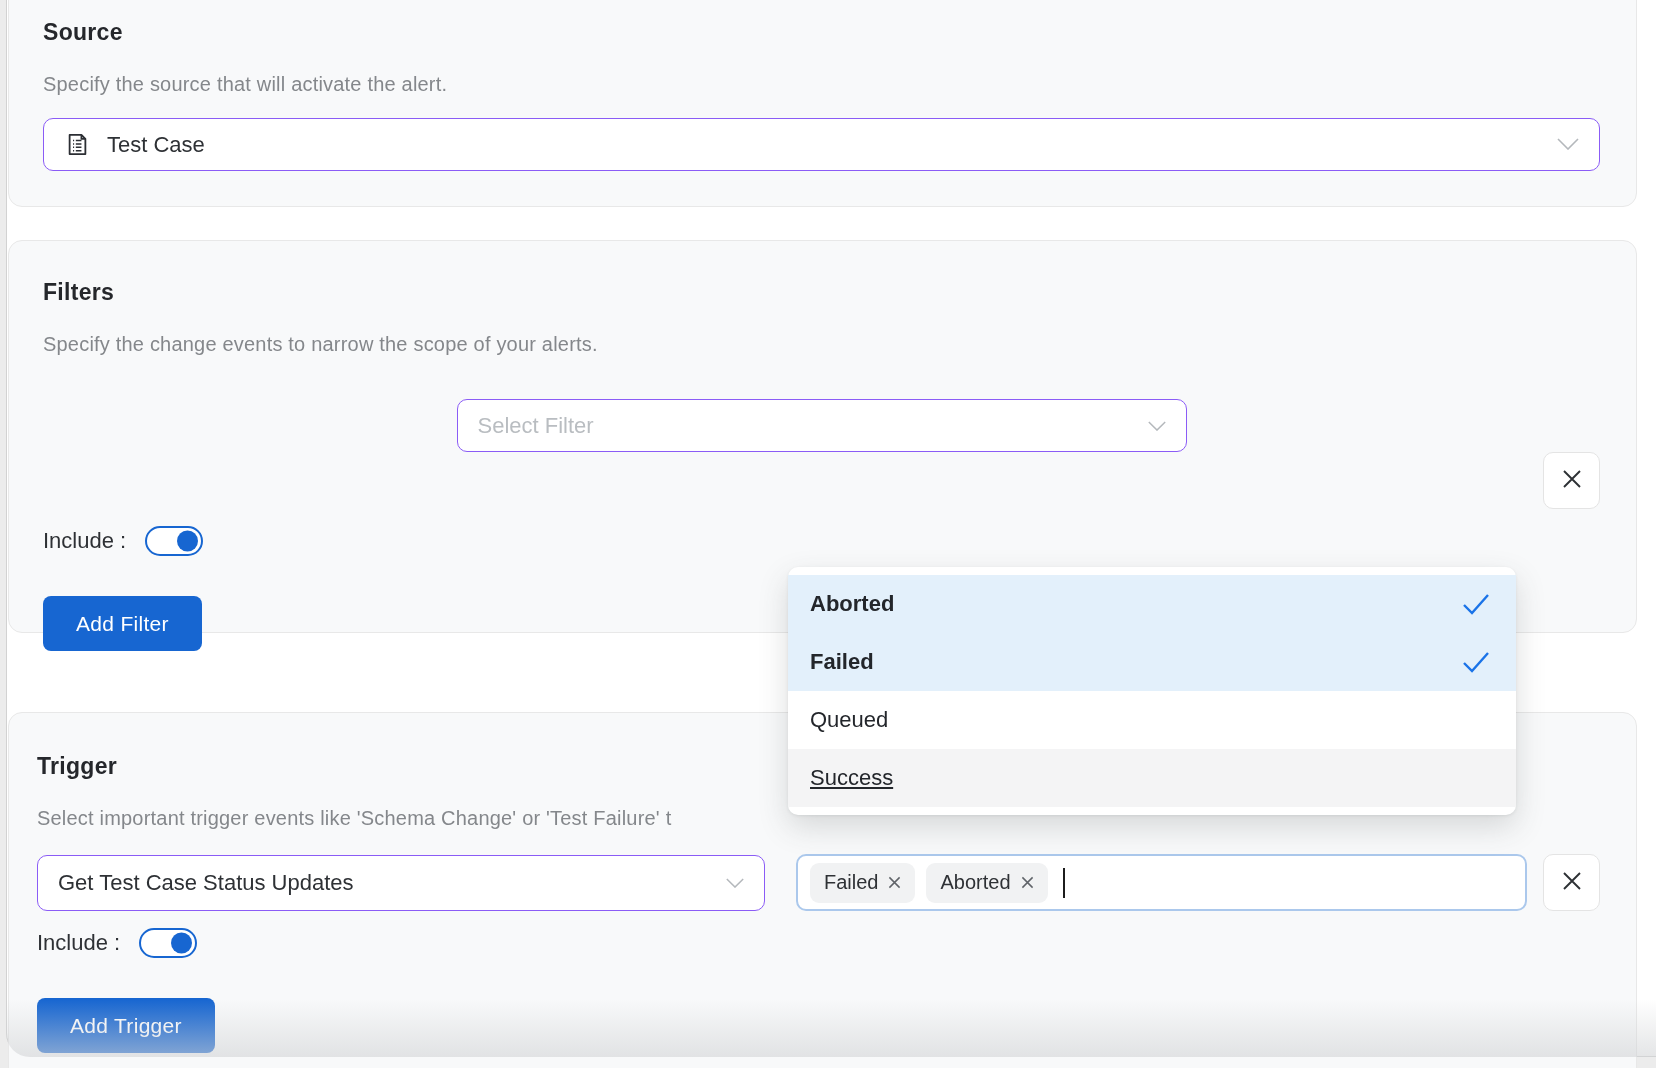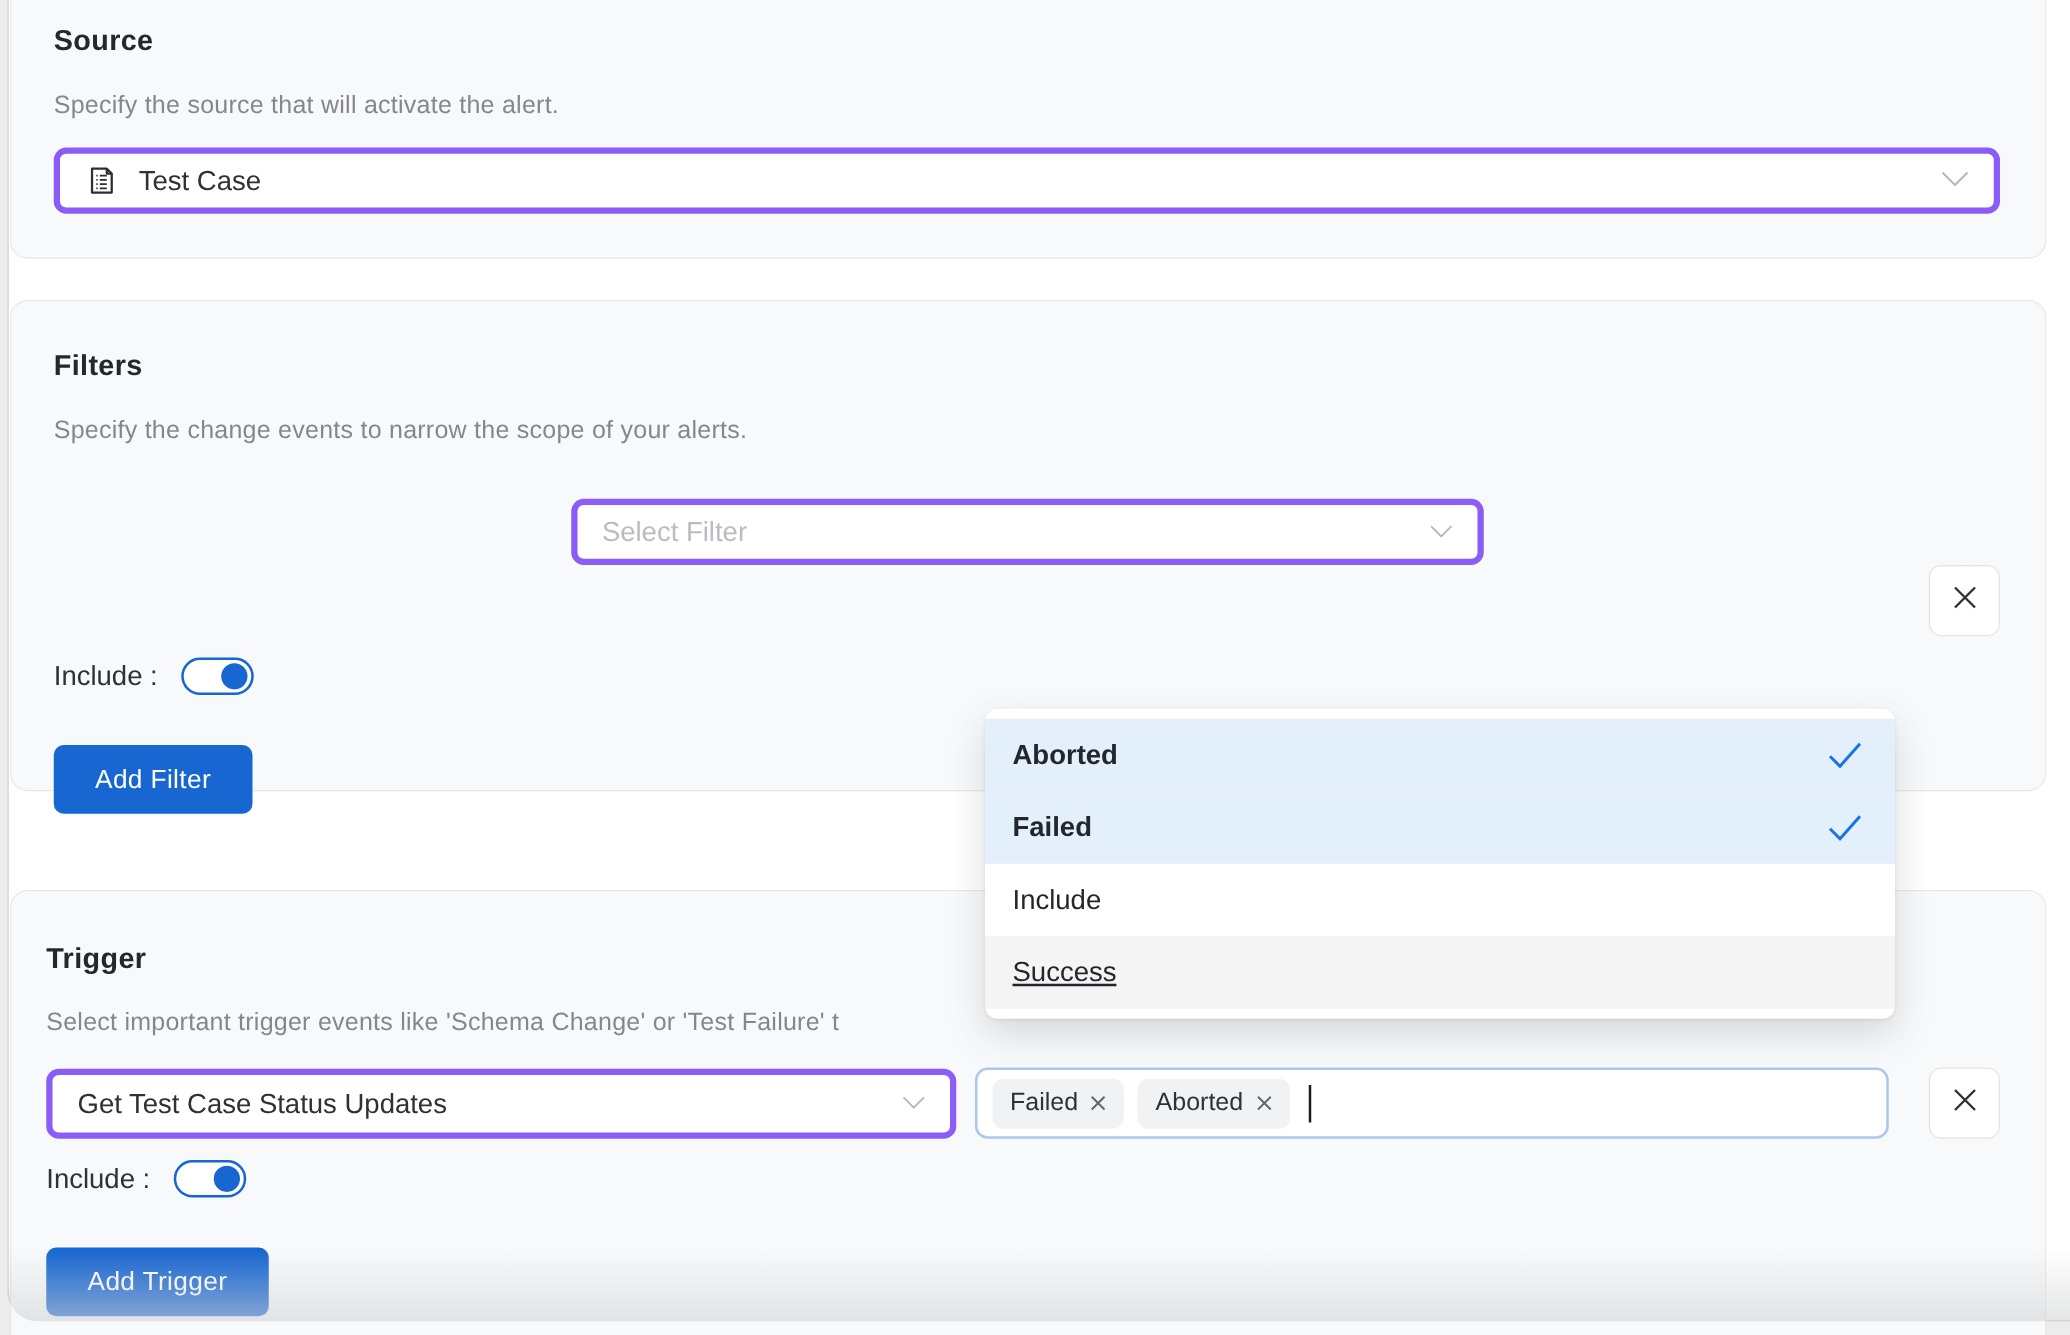--- a/index.html
+++ b/index.html
@@ -20,33 +20,33 @@
   #card-source{top:-26px;height:233px;padding:44px 36px 0 34px;}
   #card-filters{top:240px;height:393px;padding:38px 36px 0 34px;}
   #card-trigger{top:712px;height:373px;padding:40px 36px 0 28px;}
   .card h2{
     margin:0;font-size:23px;font-weight:700;color:#25272b;letter-spacing:.3px;
   }
   .desc{
     margin-top:27px;font-size:20px;color:#84878b;letter-spacing:.2px;white-space:nowrap;
   }
   .select{
-    background:#fff;border:5px solid #8b5cf6;border-radius:10px;height:53px;
+    background:#fff;border:1px solid #8b5cf6;border-radius:10px;height:53px;
     display:flex;align-items:center;padding:0 20px;box-sizing:border-box;
     position:relative;cursor:pointer;
   }
   .select-value{font-size:22px;color:#2e3135;white-space:nowrap;}
   .placeholder{color:#b9bdc1;}
   .chevron{position:absolute;right:20px;top:50%;transform:translateY(-50%);}
   .src-icon{margin-right:16px;display:flex;}
   #source-select{margin-top:22px;width:100%;}
   .row{display:flex;align-items:center;}
   .field-row{margin-top:43px;flex-direction:column;}
   #filter-select{width:730px;}
-  #trigger-row{margin-top:24px;}
+  #trigger-row{margin-top:24px;gap:16px;}
   #trigger-select{width:728px;height:56px;}
   .xbtn{
     margin-left:auto;width:57px;height:57px;box-sizing:border-box;
     background:#fff;border:1px solid #e4e4e4;border-radius:10px;
     display:flex;align-items:center;justify-content:center;cursor:pointer;
   }
   .include-row{margin-top:17px;display:flex;align-items:center;gap:19px;}
   .include-label{font-size:22px;color:#2e3135;}
   .toggle{
     width:58px;height:30px;box-sizing:border-box;border:2px solid var(--accent,#1766d1);
@@ -198,20 +198,20 @@
   </div>
   <div class="opt selected">
     <span>Failed</span>
     <span class="check">
       <svg width="28" height="22" viewBox="0 0 28 22" fill="none" stroke="#1a73e8" stroke-width="2.4">
           <path d="M2 12l8 8L26 2"></path>
         </svg>
     </span>
   </div>
   <div class="opt">
-    <span>Include</span>
+    <span>Queued</span>
   </div>
   <div class="opt hovered">
     <span>Success</span>
   </div>
 </div>
 
 <div class="bottom-fade"></div>
 
 </body></html>

